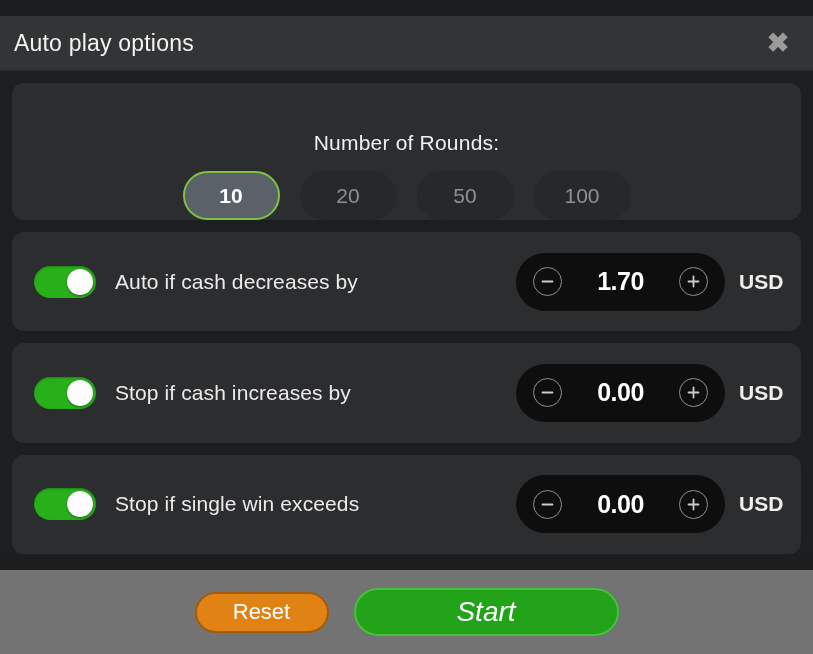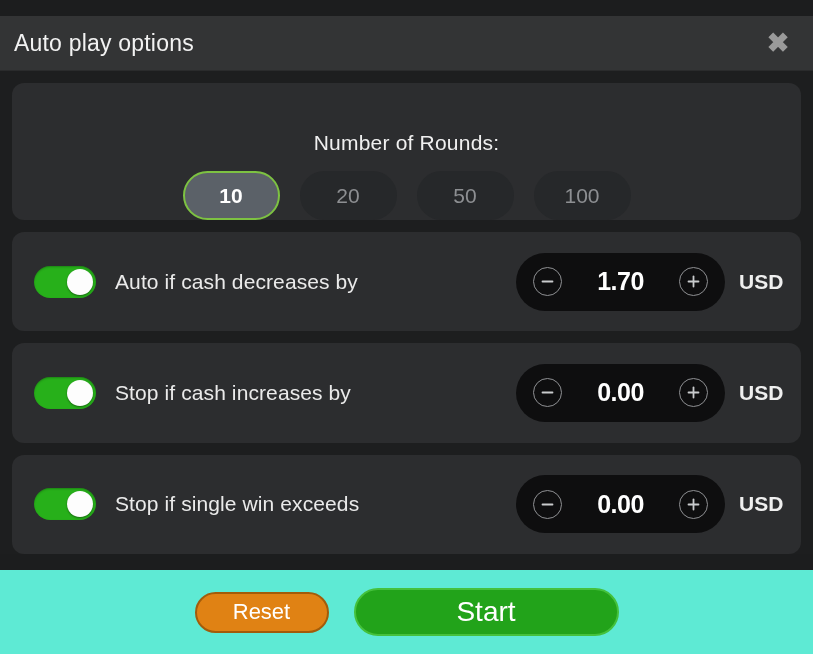--- a/index.html
+++ b/index.html
@@ -195,21 +195,21 @@
     font-weight: bold;
     margin-left: 14px;
     width: 50px;
     flex-shrink: 0;
   }
 
   
   .footer {
     height: 84px;
     min-height: 84px;
-    background: #5eead4;
+    background: #737373;
     display: flex;
     align-items: center;
     justify-content: center;
     gap: 25px;
     box-sizing: border-box;
     margin-top: 16px;
   }
   .reset-btn {
     width: 134px;
     height: 41px;
@@ -232,20 +232,21 @@
     background: #22a31a;
     border: 2px solid #45c13c;
     color: #ffffff;
     font-size: 28px;
     display: flex;
     align-items: center;
     justify-content: center;
     cursor: pointer;
     box-sizing: border-box;
     user-select: none;
+    font-style: italic;
   }
 </style>
 </head>
 <body>
 
 <div class="dialog">
 
   <div class="header">
     <div class="header-title">Auto play options</div>
     <div class="close-btn">✖</div>

